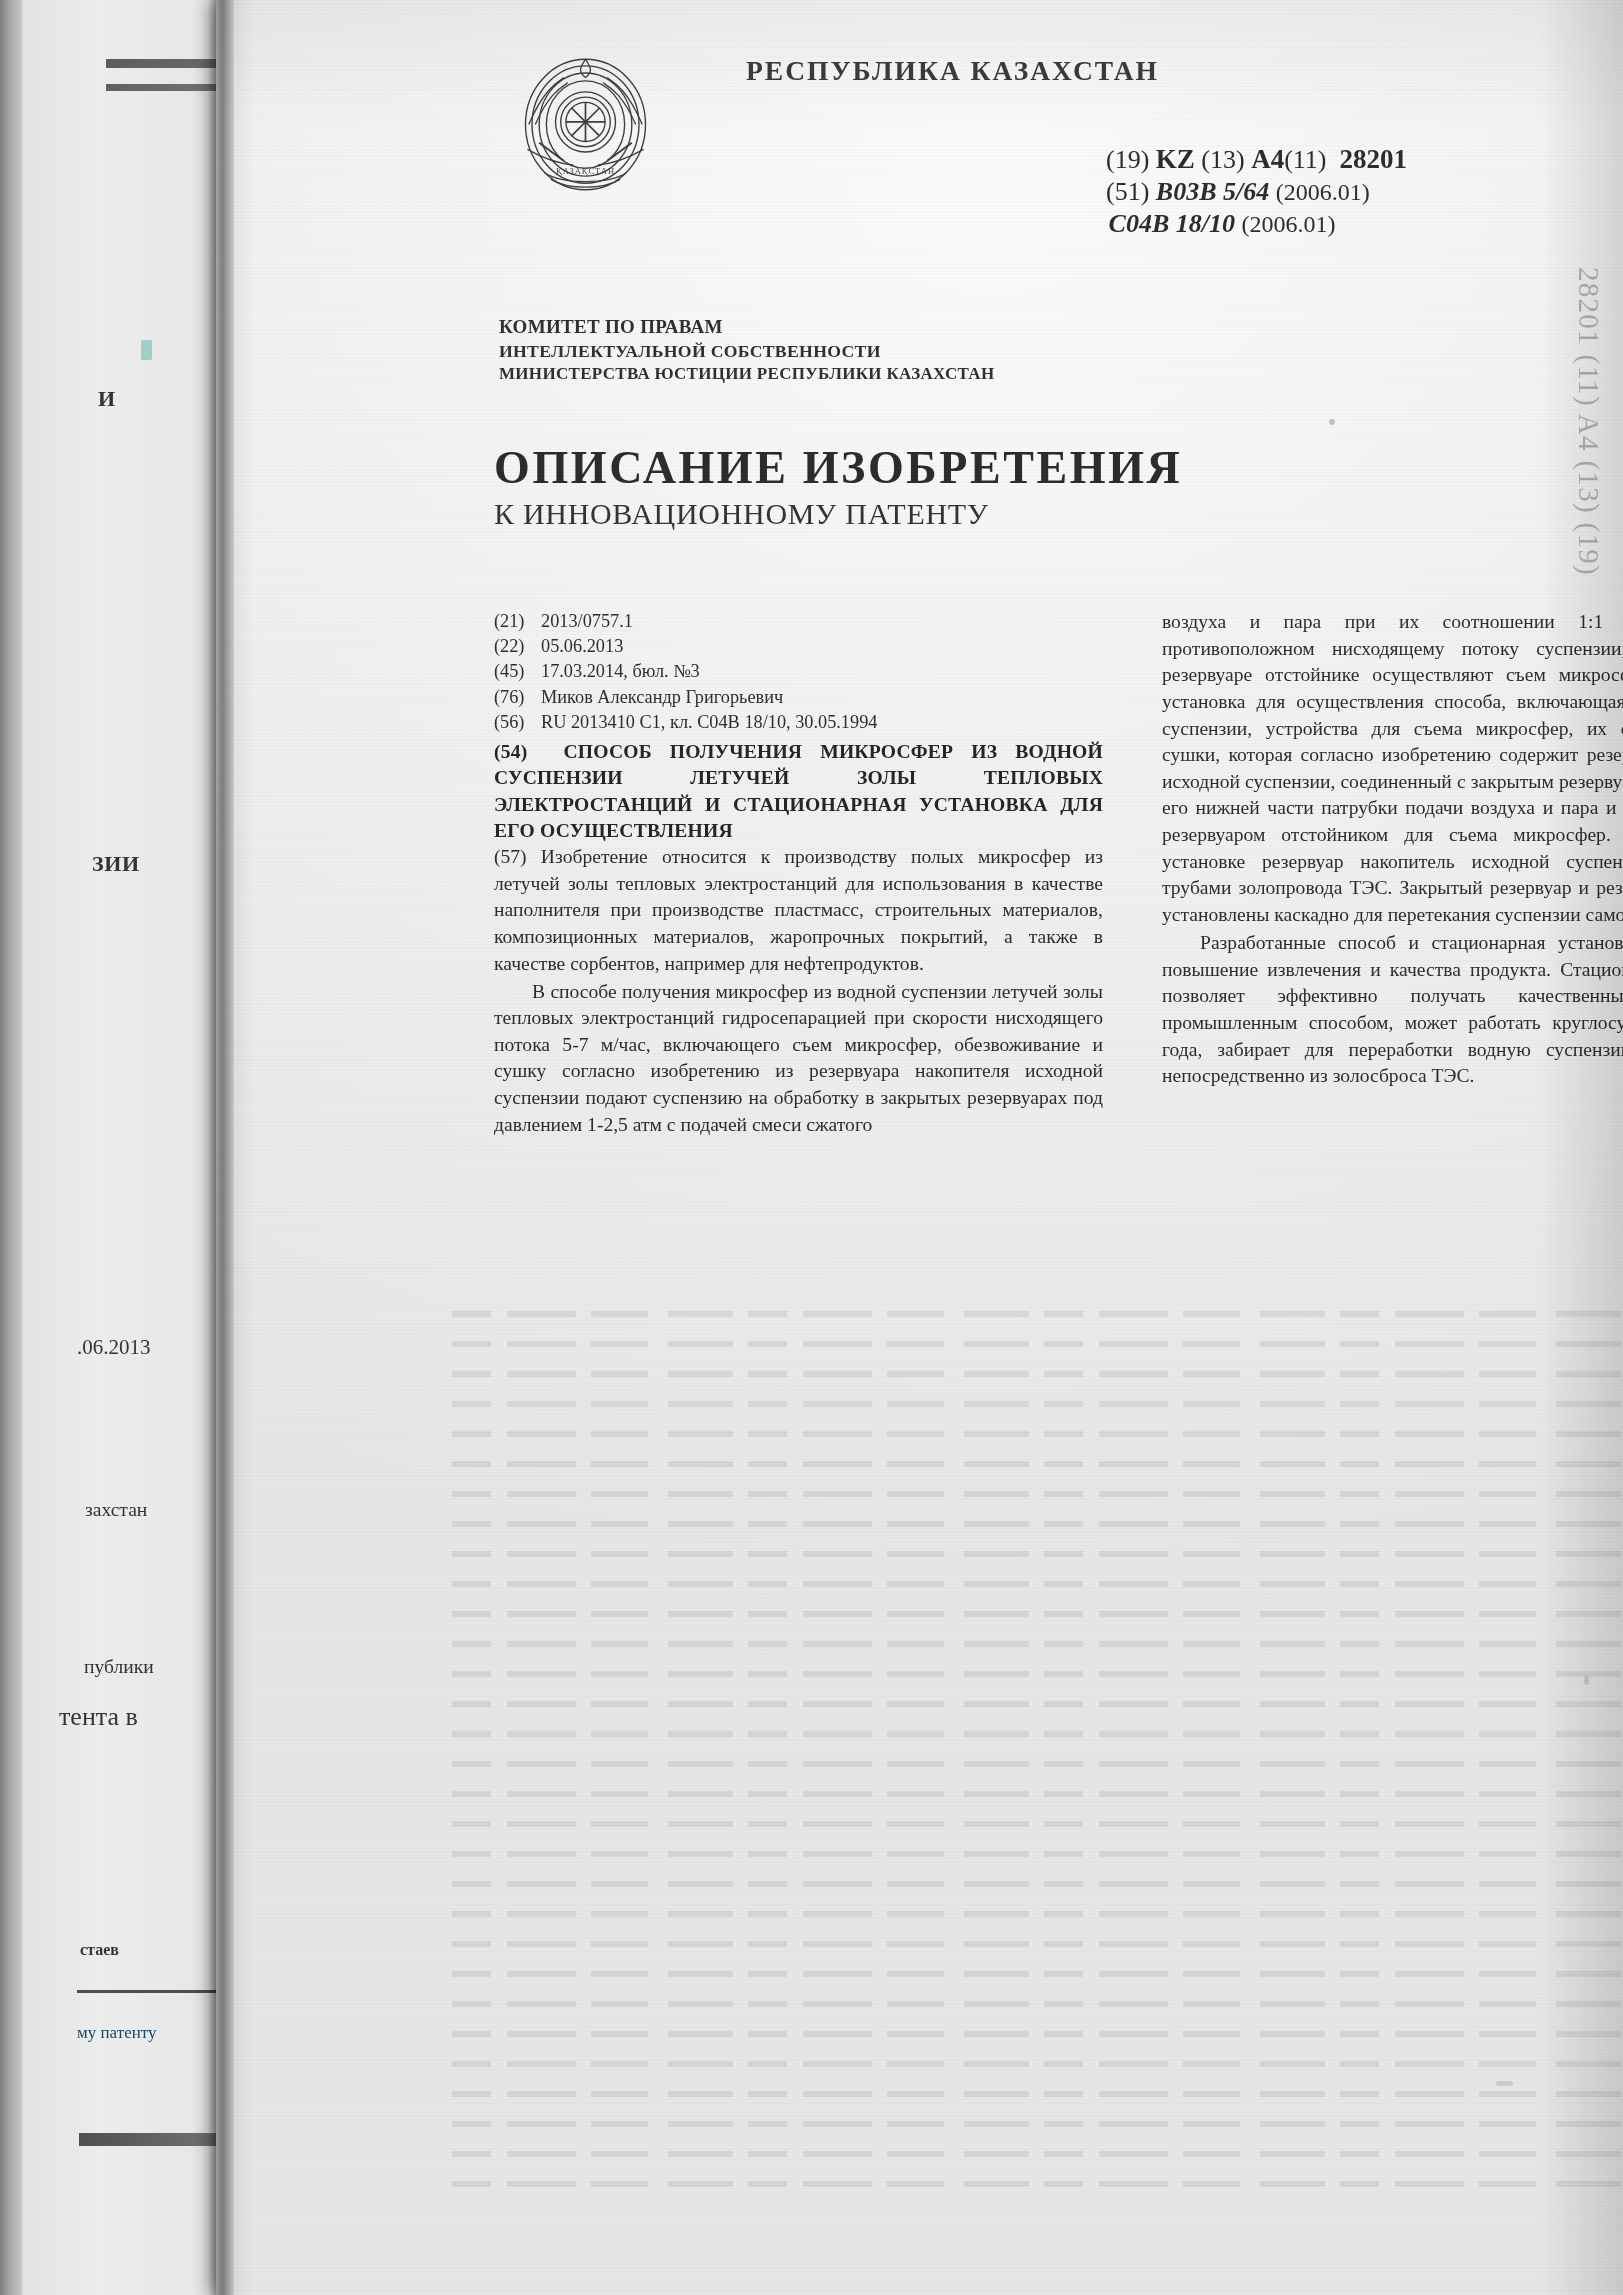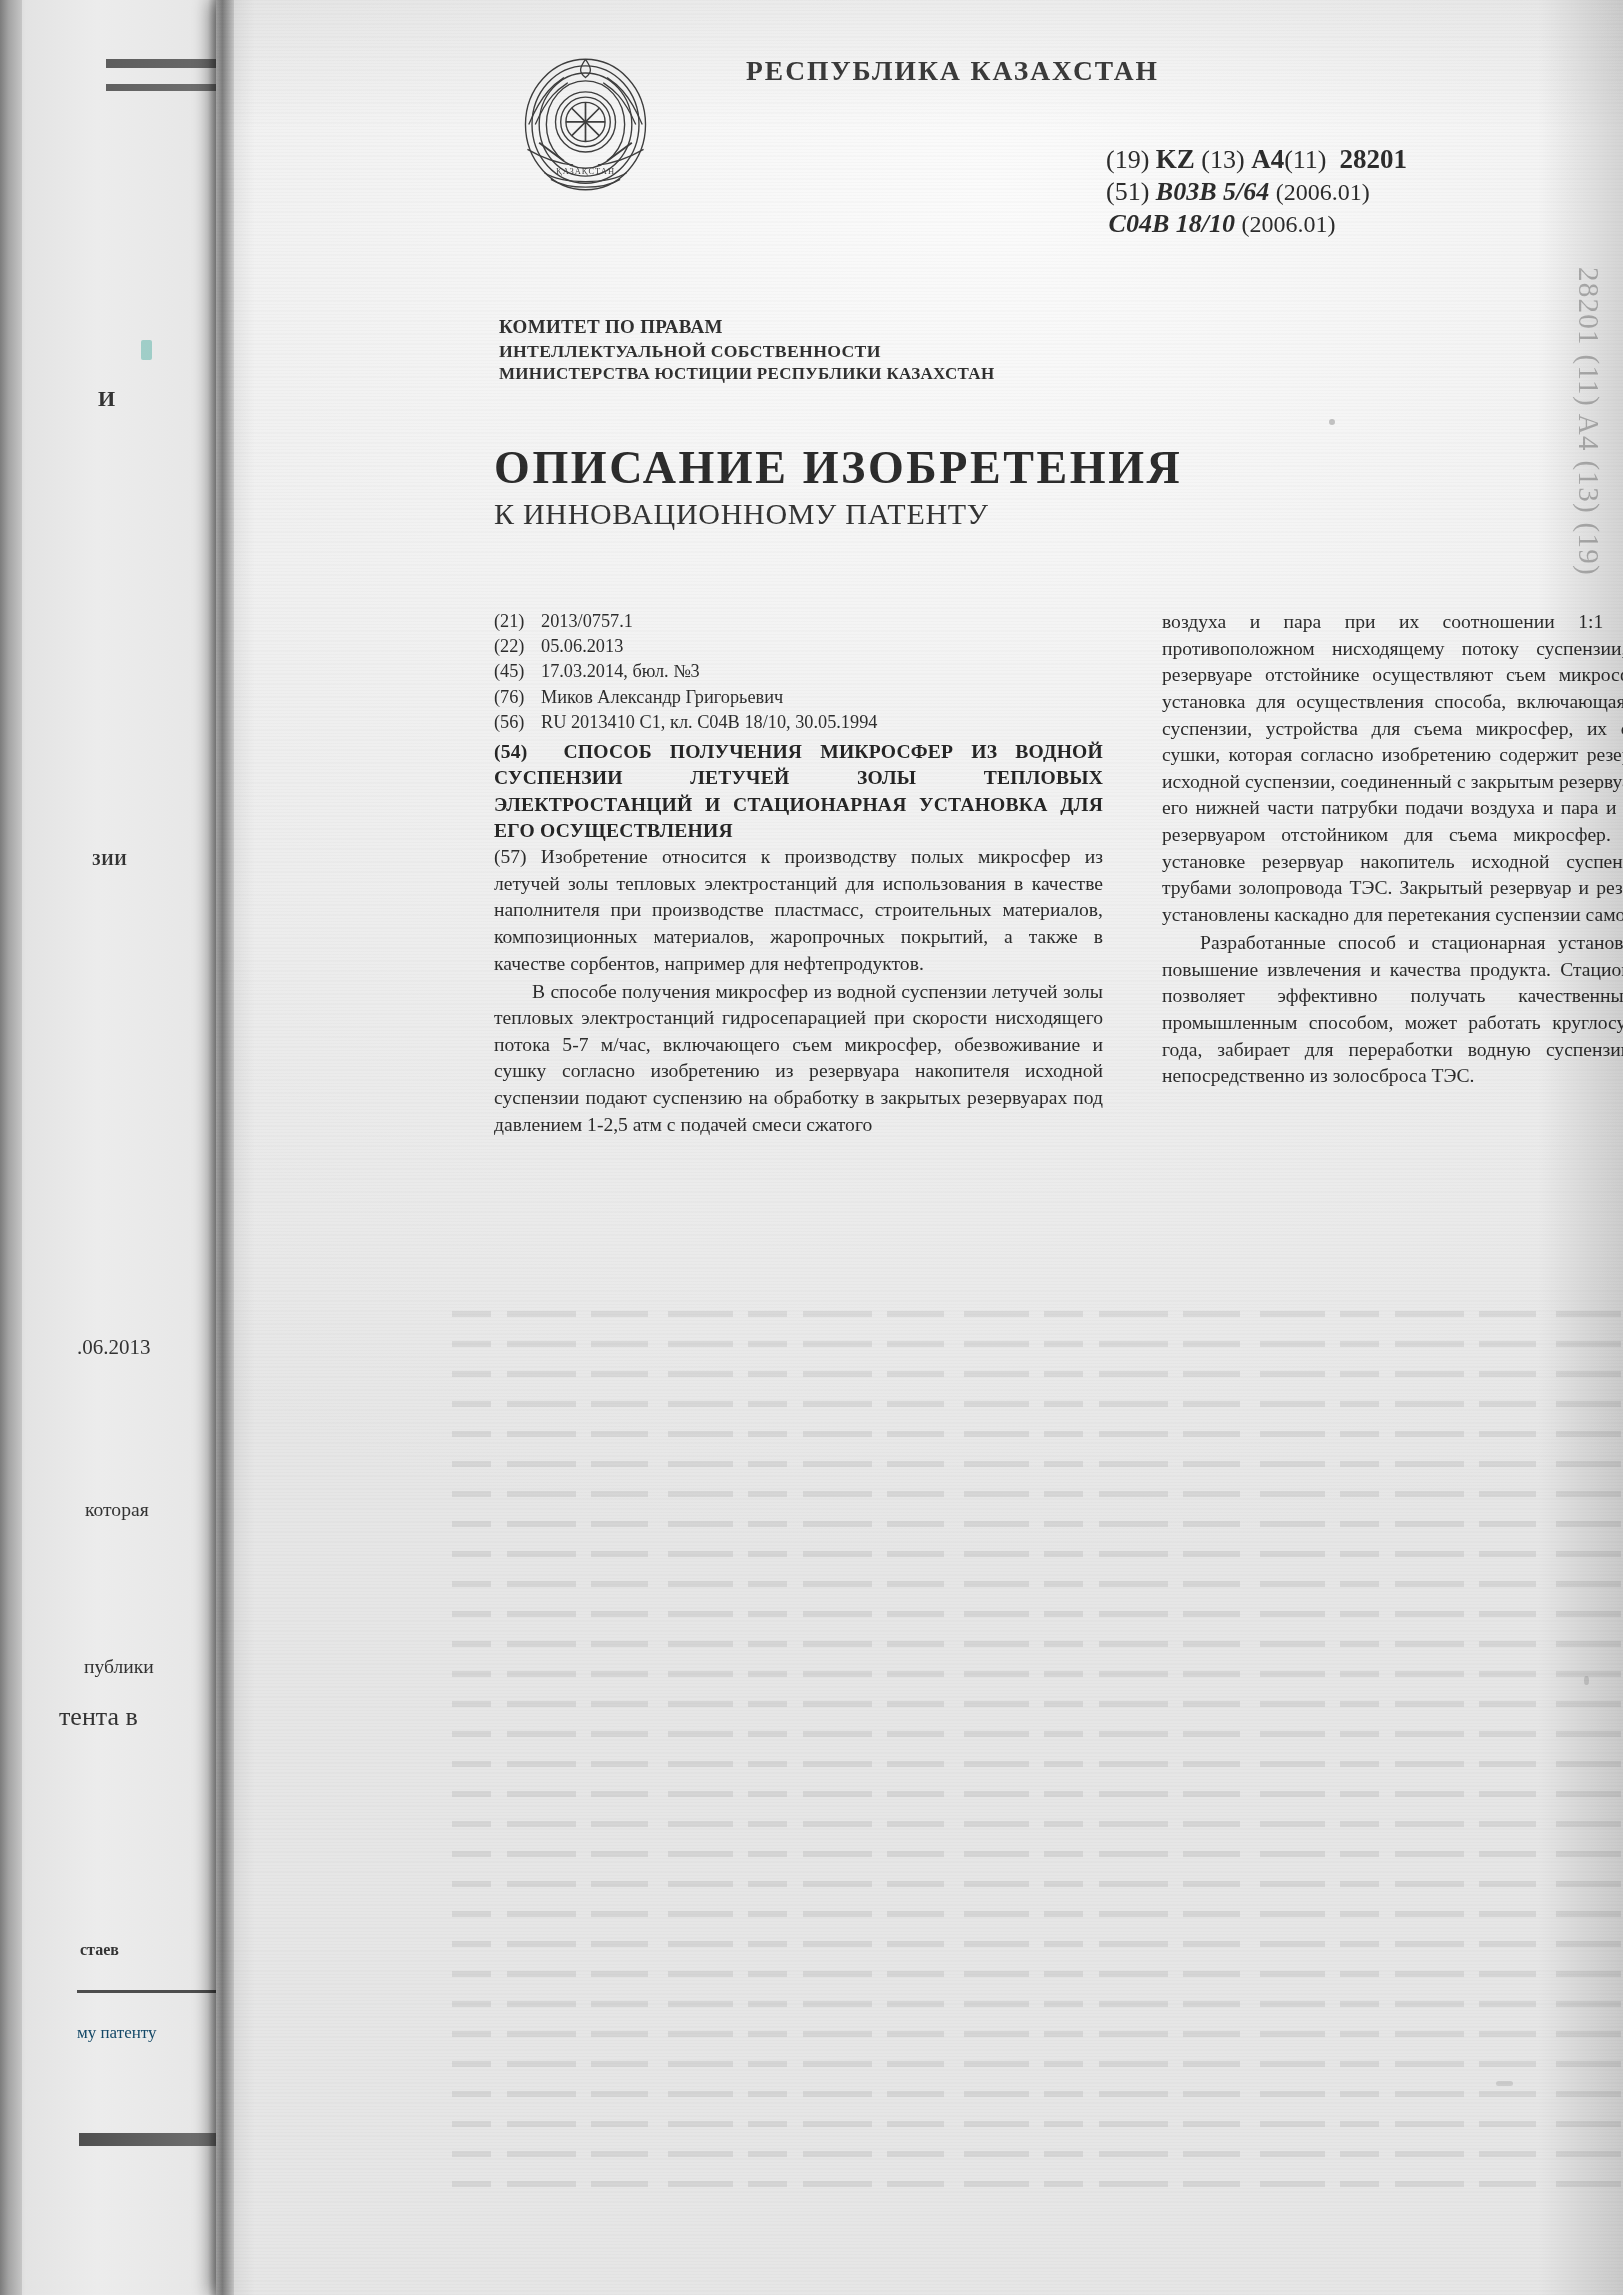--- a/index.html
+++ b/index.html
@@ -137,21 +137,21 @@
   .abs-p.first{ text-indent:0; }
   .abs-p + .abs-p{ margin-top:1.3px; }
 
   
   .frag{
     position:absolute;
     font-family:"Liberation Serif", serif;
     color:#333; white-space:nowrap;
   }
   #f-i{ left:98px; top:386px; font-size:22px; font-weight:bold; }
-  #f-zii{ left:92px; top:851px; font-size:16px; font-weight:bold; letter-spacing:0.7px;}
+  #f-zii{ left:92px; top:851px; font-size:22px; font-weight:bold; letter-spacing:0.7px;}
   #f-date{ left:77px; top:1335px; font-size:21px; }
   #f-kz{ left:85px; top:1499px; font-size:19.6px; }
   #f-rep{ left:84px; top:1656px; font-size:19.6px; }
   #f-pat{ left:59px; top:1702px; font-size:26px; }
   #f-staev{ left:80px; top:1941px; font-size:16px; font-weight:bold; }
   #f-mu{ left:77px; top:2023px; font-size:17px; color:#0c4a6e; }
   #f-rule{
     left:77px; top:1990px; width:143px; height:2.6px; background:#4d4d4d;
   }
 
@@ -190,21 +190,21 @@
   <div id="bed"></div>
 
   <div id="undersheet"></div>
   <div id="bar1"></div>
   <div id="bar2"></div>
   <div id="bar3"></div>
 
   <div class="frag" id="f-i">И</div>
   <div class="frag" id="f-zii">ЗИИ</div>
   <div class="frag" id="f-date">.06.2013</div>
-  <div class="frag" id="f-kz">которая</div>
+  <div class="frag" id="f-kz">захстан</div>
   <div class="frag" id="f-rep">публики</div>
   <div class="frag" id="f-pat">тента в</div>
   <div class="frag" id="f-staev">стаев</div>
   <div class="frag" id="f-rule"></div>
   <div class="frag" id="f-mu">му патенту</div>
 
   <div id="sheet">
 
     <div id="ghost"></div>
 

